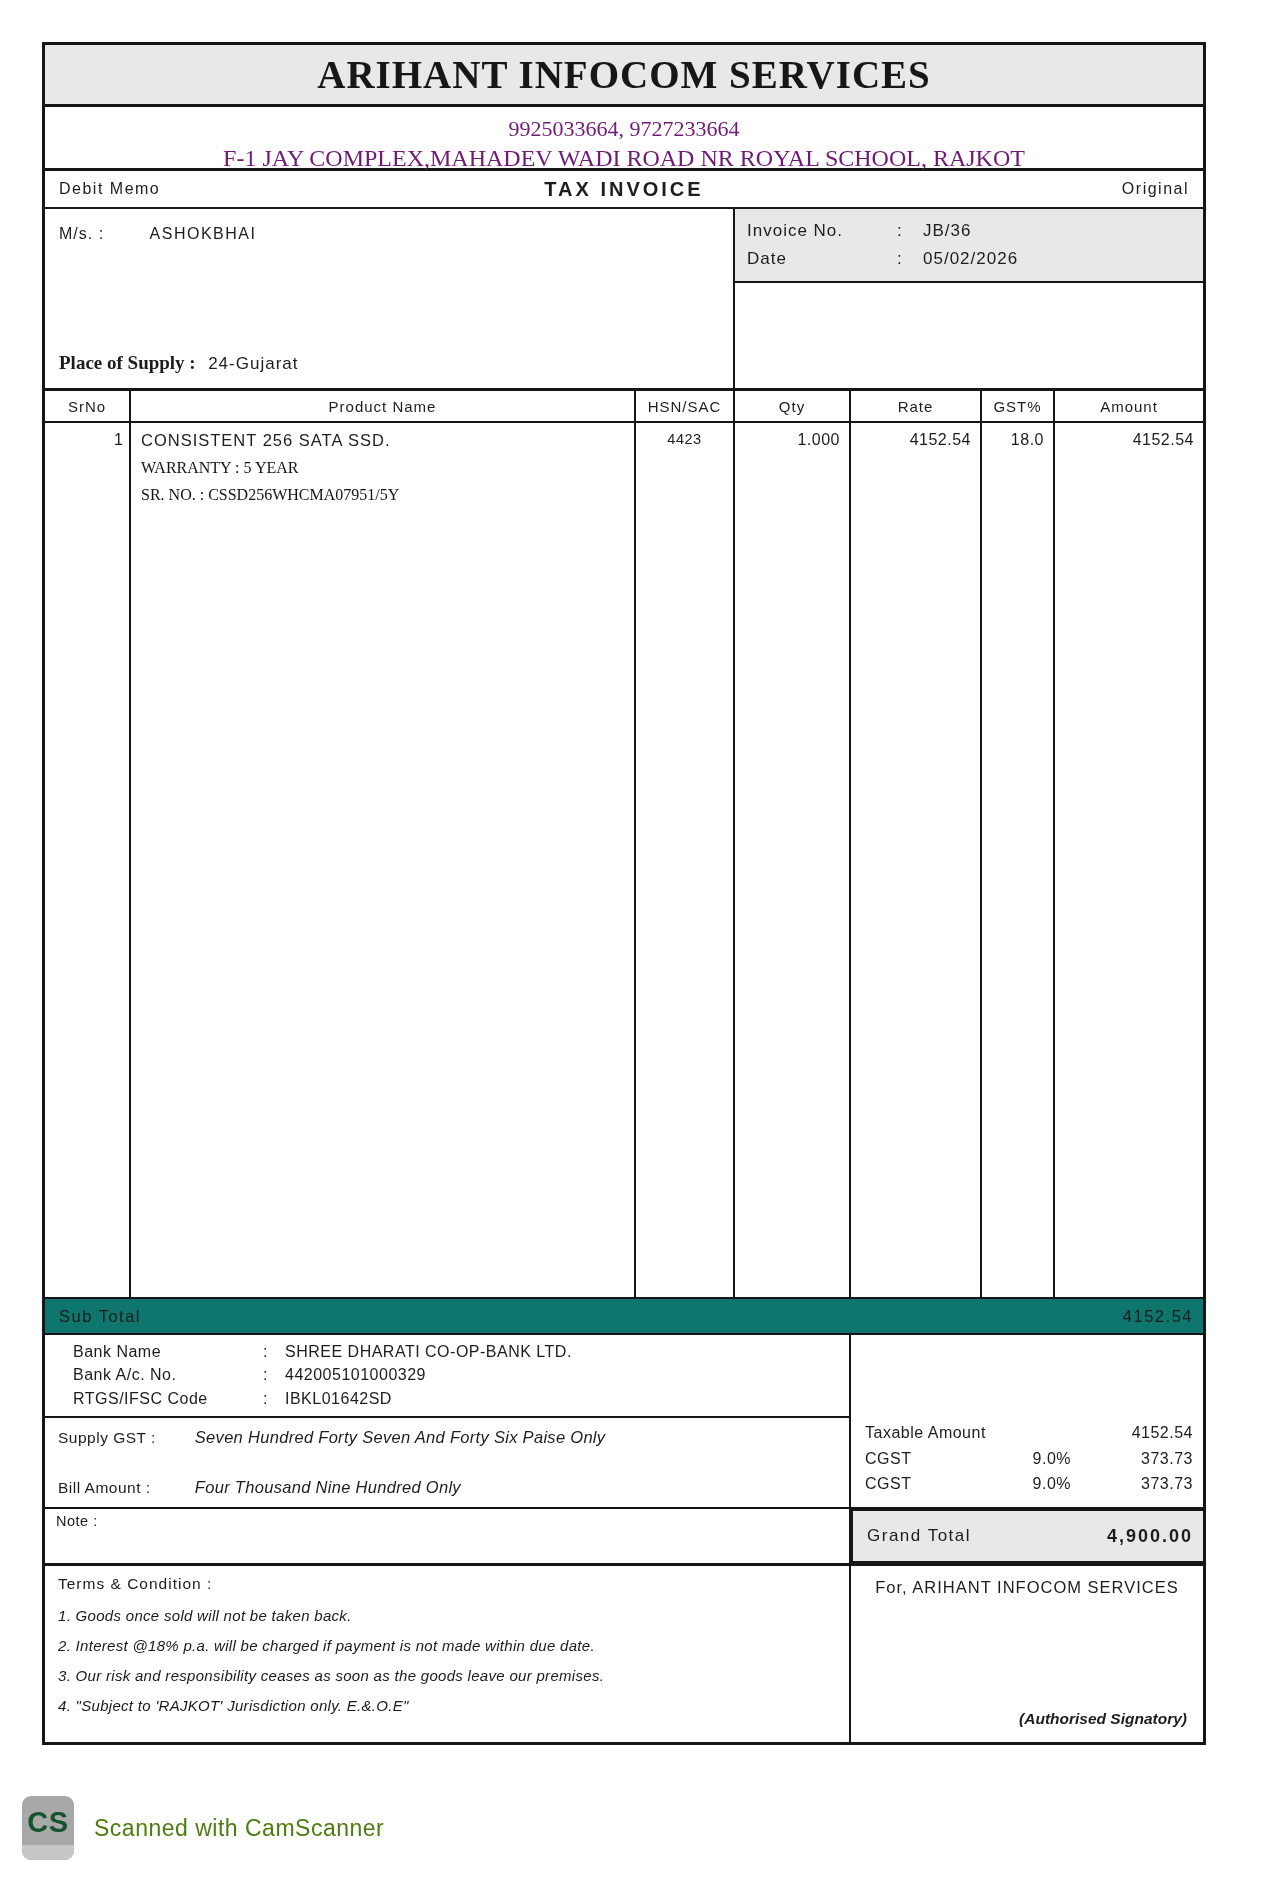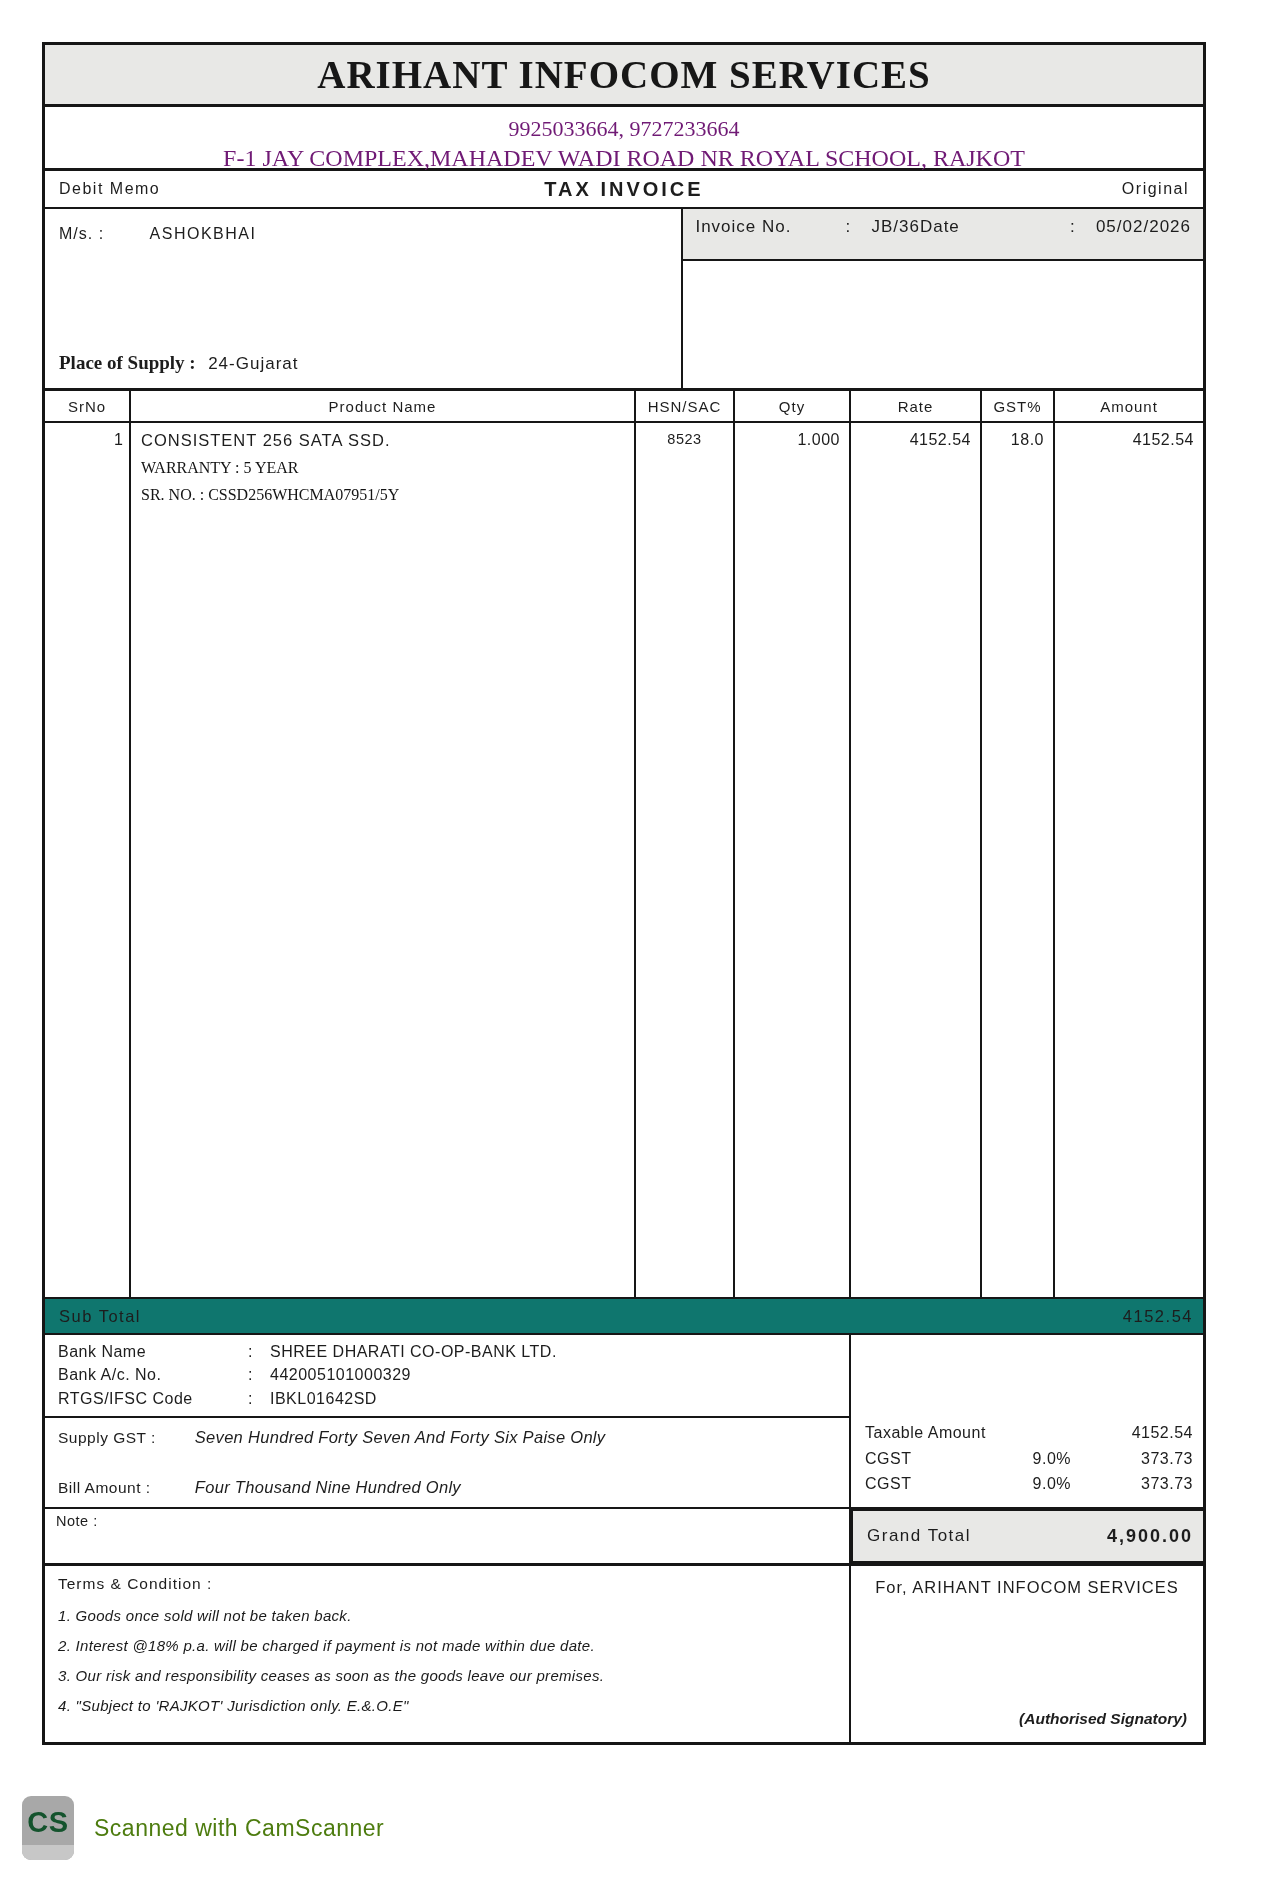--- a/index.html
+++ b/index.html
@@ -26,22 +26,22 @@
 
   
   .party-row { height:182px; display:flex; border-bottom:3px solid #161616; }
   .party-left { width:690px; border-right:2px solid #161616; position:relative; padding:16px 14px; }
   .ms-line { font-size:16px; letter-spacing:1px; }
   .ms-value { margin-left:40px; letter-spacing:1.5px; }
   .place-line { position:absolute; left:14px; bottom:14px; }
   .place-label { font-family:"Liberation Serif", serif; font-weight:bold; font-size:19px; }
   .place-value { font-size:17px; letter-spacing:1px; margin-left:8px; }
   .party-right { flex:1; display:flex; flex-direction:column; }
-  .invoice-info { height:52px; background:#e8e8e6; border-bottom:2px solid #161616;
-                  padding:8px 12px; display:flex; flex-direction:row; justify-content:space-around; }
+  .invoice-info { height:74px; background:#e8e8e6; border-bottom:2px solid #161616;
+                  padding:8px 12px; display:flex; flex-direction:column; justify-content:space-around; }
   .info-line { display:grid; grid-template-columns:150px 26px 1fr; font-size:17px; letter-spacing:1px; }
   .party-right-empty { flex:1; background:#fff; }
 
   
   .thead { height:32px; display:grid; grid-template-columns:86px 505px 99px 116px 131px 73px 1fr;
            border-bottom:2px solid #161616; font-size:15px; letter-spacing:1px; }
   .thead > div { border-right:2px solid #161616; display:flex; align-items:center; justify-content:center; }
   .thead > div:last-child { border-right:none; }
   .tbody { height:876px; display:grid; grid-template-columns:86px 505px 99px 116px 131px 73px 1fr;
            border-bottom:2px solid #161616; }
@@ -59,21 +59,21 @@
   .gstin-left { width:806px; background:#e8e8e6; border-right:2px solid #161616;
                 display:flex; align-items:center; padding-left:13px; }
   .gstin-label { font-size:17px; letter-spacing:1px; }
   .gstin-value { font-size:18px; letter-spacing:2px; margin-left:32px; }
   .subtotal-box { flex:1; background:#0f766e; display:flex; align-items:center; justify-content:space-between;
                   padding:0 10px 0 14px; font-size:16.5px; letter-spacing:1.5px; }
 
   
   .mid-row { height:174px; display:flex; border-bottom:2px solid #161616; }
   .mid-left { width:806px; border-right:2px solid #161616; display:flex; flex-direction:column; }
-  .bank-box { height:83px; border-bottom:2px solid #161616; padding:5px 13px;
+  .bank-box { height:83px; border-bottom:2px solid #161616; padding:5px 28px;
               display:flex; flex-direction:column; justify-content:space-around; }
   .bank-line { display:grid; grid-template-columns:190px 22px 1fr; font-size:16px; letter-spacing:0.5px; }
   .words-box { flex:1; position:relative; font-size:15.5px; letter-spacing:0.5px; }
   .words-line1 { position:absolute; left:13px; top:10px; }
   .words-line2 { position:absolute; left:13px; top:60px; }
   .words-label { display:inline-block; min-width:118px; }
   .words-value { font-style:italic; font-size:16.5px; margin-left:14px; letter-spacing:0.3px; }
   .mid-right { flex:1; display:flex; flex-direction:column; justify-content:flex-end; padding:6px 10px 10px 14px; }
   .tax-line { display:grid; grid-template-columns:130px 76px 1fr; font-size:16px; letter-spacing:0.5px; line-height:1.6; }
   .tax-label { grid-column:1; }
@@ -165,21 +165,21 @@
       <div>Amount</div>
     </div>
 
     <div class="tbody">
       <div class="cell-sr">1</div>
       <div class="cell-product">
         <div class="product-name">CONSISTENT 256 SATA SSD.</div>
         <div class="product-sub">WARRANTY : 5 YEAR</div>
         <div class="product-sub">SR. NO. : CSSD256WHCMA07951/5Y</div>
       </div>
-      <div class="cell-hsn">8523</div>
+      <div class="cell-hsn">4423</div>
       <div class="cell-num">1.000</div>
       <div class="cell-num">4152.54</div>
       <div class="cell-num">18.0</div>
       <div class="cell-num">4152.54</div>
     </div>
 
     <div class="gstin-row">
       <div class="subtotal-box">
         <span>Sub Total</span>
         <span>4152.54</span>

